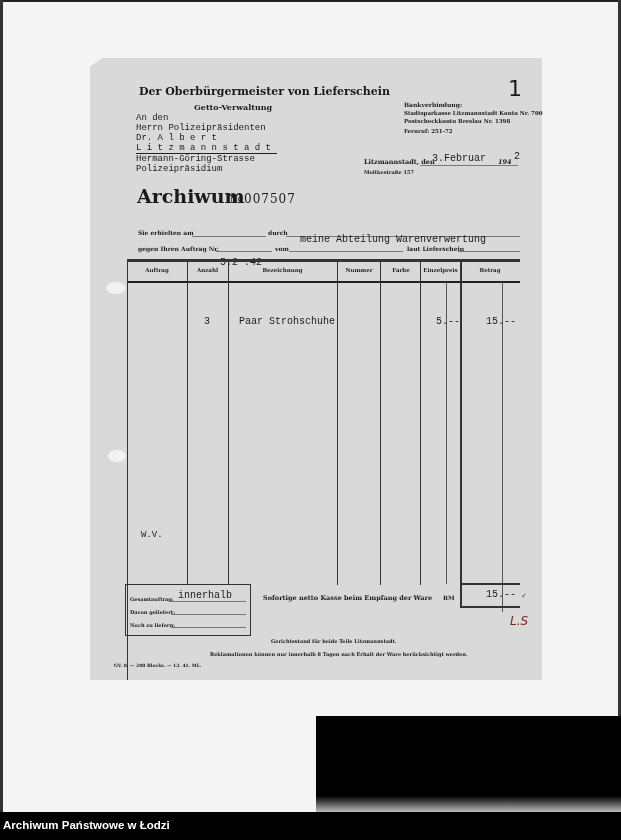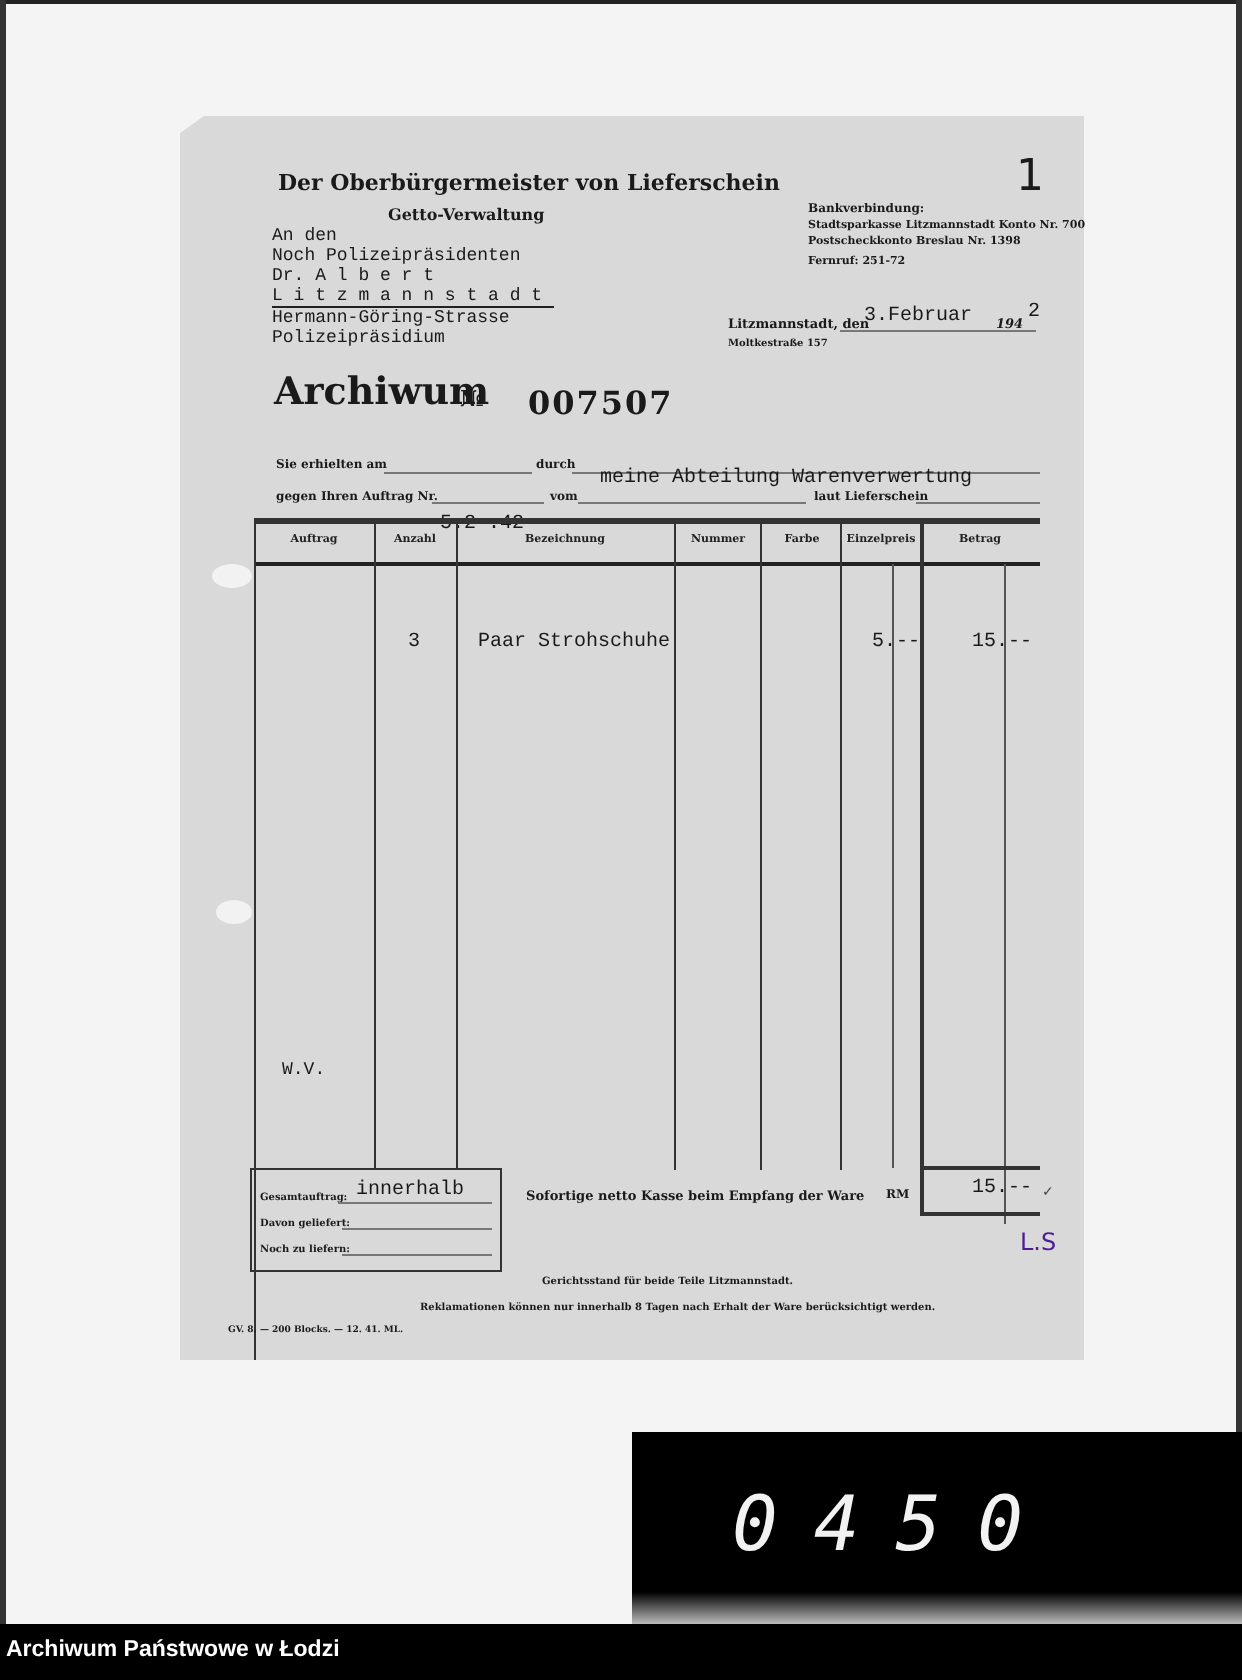--- a/index.html
+++ b/index.html
@@ -77,42 +77,42 @@
 <div class="paper-corner"></div>
 <div class="notch" style="left:106px;top:282px;width:20px;height:12px;"></div>
 <div class="notch" style="left:108px;top:450px;width:18px;height:12px;"></div>
 
 <div class="abs fraktur" style="left:139px;top:85px;font-size:11px;">Der Oberbürgermeister von Lieferschein</div>
 <div class="abs fraktur" style="left:194px;top:102px;font-size:8px;">Getto-Verwaltung</div>
 <div class="abs" style="left:508px;top:76px;font-size:22px;font-family:'DejaVu Sans',sans-serif;font-weight:normal;">1</div>
 
 <div class="abs typed" style="left:136px;top:113px;font-size:9px;line-height:10px;">
   <div>An den</div>
-  <div>Noch Polizeipräsidenten</div>
+  <div>Herrn Polizeipräsidenten</div>
   <div>Dr. A l b e r t</div>
   <div style="border-bottom:1px solid #222;display:inline-block;padding-right:6px;">L i t z m a n n s t a d t</div>
   <div>Hermann-Göring-Strasse</div>
   <div>Polizeipräsidium</div>
 </div>
 
 <div class="abs small" style="left:404px;top:101px;font-size:6px;">Bankverbindung:</div>
 <div class="abs small" style="left:404px;top:110px;font-size:5.5px;">Stadtsparkasse Litzmannstadt Konto Nr. 700</div>
 <div class="abs small" style="left:404px;top:118px;font-size:5.5px;">Postscheckkonto Breslau Nr. 1398</div>
 <div class="abs small" style="left:404px;top:128px;font-size:5.5px;">Fernruf: 251-72</div>
 
 <div class="abs small" style="left:364px;top:158px;font-size:6.5px;">Litzmannstadt, den</div>
 <div class="dotline" style="left:420px;top:165px;width:98px;"></div>
 <div class="abs typed" style="left:432px;top:153px;font-size:10px;">3.Februar</div>
 <div class="abs small" style="left:498px;top:158px;font-size:6.5px;font-style:italic;">194</div>
 <div class="abs typed" style="left:514px;top:151px;font-size:10px;">2</div>
 <div class="abs small" style="left:364px;top:169px;font-size:5px;">Moltkestraße 157</div>
 
 <div class="abs fraktur" style="left:137px;top:185px;font-size:19px;">Archiwum</div>
 <div class="abs" style="left:230px;top:193px;font-size:11px;font-weight:bold;">№</div>
-<div class="abs" style="left:264px;top:192px;font-size:16px;font-weight:bold;letter-spacing:1px;">007507</div>
+<div class="abs" style="left:244px;top:192px;font-size:12px;font-weight:normal;letter-spacing:1px;">007507</div>
 
 <div class="abs small" style="left:138px;top:229px;font-size:6px;">Sie erhielten am</div>
 <div class="dotline" style="left:192px;top:236px;width:74px;"></div>
 <div class="abs typed" style="left:220px;top:225px;font-size:10px;margin-top:32px;">5.2 .42</div>
 <div class="abs small" style="left:268px;top:229px;font-size:6px;">durch</div>
 <div class="dotline" style="left:286px;top:236px;width:234px;"></div>
 <div class="abs typed" style="left:300px;top:234px;font-size:10px;">meine Abteilung Warenverwertung</div>
 
 <div class="abs small" style="left:138px;top:245px;font-size:6px;">gegen Ihren Auftrag Nr.</div>
 <div class="dotline" style="left:216px;top:251px;width:56px;"></div>
@@ -147,37 +147,36 @@
 <div class="abs typed" style="left:436px;top:316px;font-size:10px;">5.--</div>
 <div class="abs typed" style="left:486px;top:316px;font-size:10px;">15.--</div>
 
 <div class="abs typed" style="left:141px;top:530px;font-size:9px;">W.V.</div>
 
 <div class="hline" style="left:460px;top:583px;width:60px;height:1.5px;background:#333;"></div>
 <div class="hline" style="left:460px;top:606px;width:60px;height:1.5px;background:#333;"></div>
 <div class="abs small" style="left:443px;top:594px;font-size:6px;">RM</div>
 <div class="abs typed" style="left:486px;top:589px;font-size:10px;">15.--</div>
 <div class="abs" style="left:521px;top:592px;font-size:7px;color:#444;">✓</div>
-<div class="abs" style="left:510px;top:614px;font-size:12px;color:#4c1d95;font-family:'DejaVu Sans',sans-serif;">L.S</div>
+<div class="abs" style="left:510px;top:614px;font-size:12px;font-style:italic;color:#7f1d1d;font-family:'DejaVu Sans',sans-serif;">L.S</div>
 
 <div class="abs small" style="left:263px;top:594px;font-size:6.5px;text-align:right;">Sofortige netto Kasse beim Empfang der Ware</div>
 
 <div class="summary-box"></div>
 <div class="abs small" style="left:130px;top:596px;font-size:5px;">Gesamtauftrag:</div>
 <div class="dotline" style="left:169px;top:601px;width:77px;"></div>
 <div class="abs typed" style="left:178px;top:590px;font-size:10px;">innerhalb</div>
 <div class="abs small" style="left:130px;top:609px;font-size:5px;">Davon geliefert:</div>
 <div class="dotline" style="left:171px;top:614px;width:75px;"></div>
 <div class="abs small" style="left:130px;top:622px;font-size:5px;">Noch zu liefern:</div>
 <div class="dotline" style="left:171px;top:627px;width:75px;"></div>
 
 <div class="abs small" style="left:271px;top:638px;font-size:5px;">Gerichtsstand für beide Teile Litzmannstadt.</div>
 <div class="abs small" style="left:210px;top:651px;font-size:5px;">Reklamationen können nur innerhalb 8 Tagen nach Erhalt der Ware berücksichtigt werden.</div>
 <div class="abs small" style="left:114px;top:663px;font-size:4.5px;">GV. 8. — 200 Blocks. — 12. 41. ML.</div>
 
 <div class="counter">
-  <div class="counter-digits">0450</div>
   <div class="counter-fade"></div>
 </div>
 
 <div class="footer-bar">
   <div class="footer-text">Archiwum Państwowe w Łodzi</div>
 </div>
 
 </body></html>

